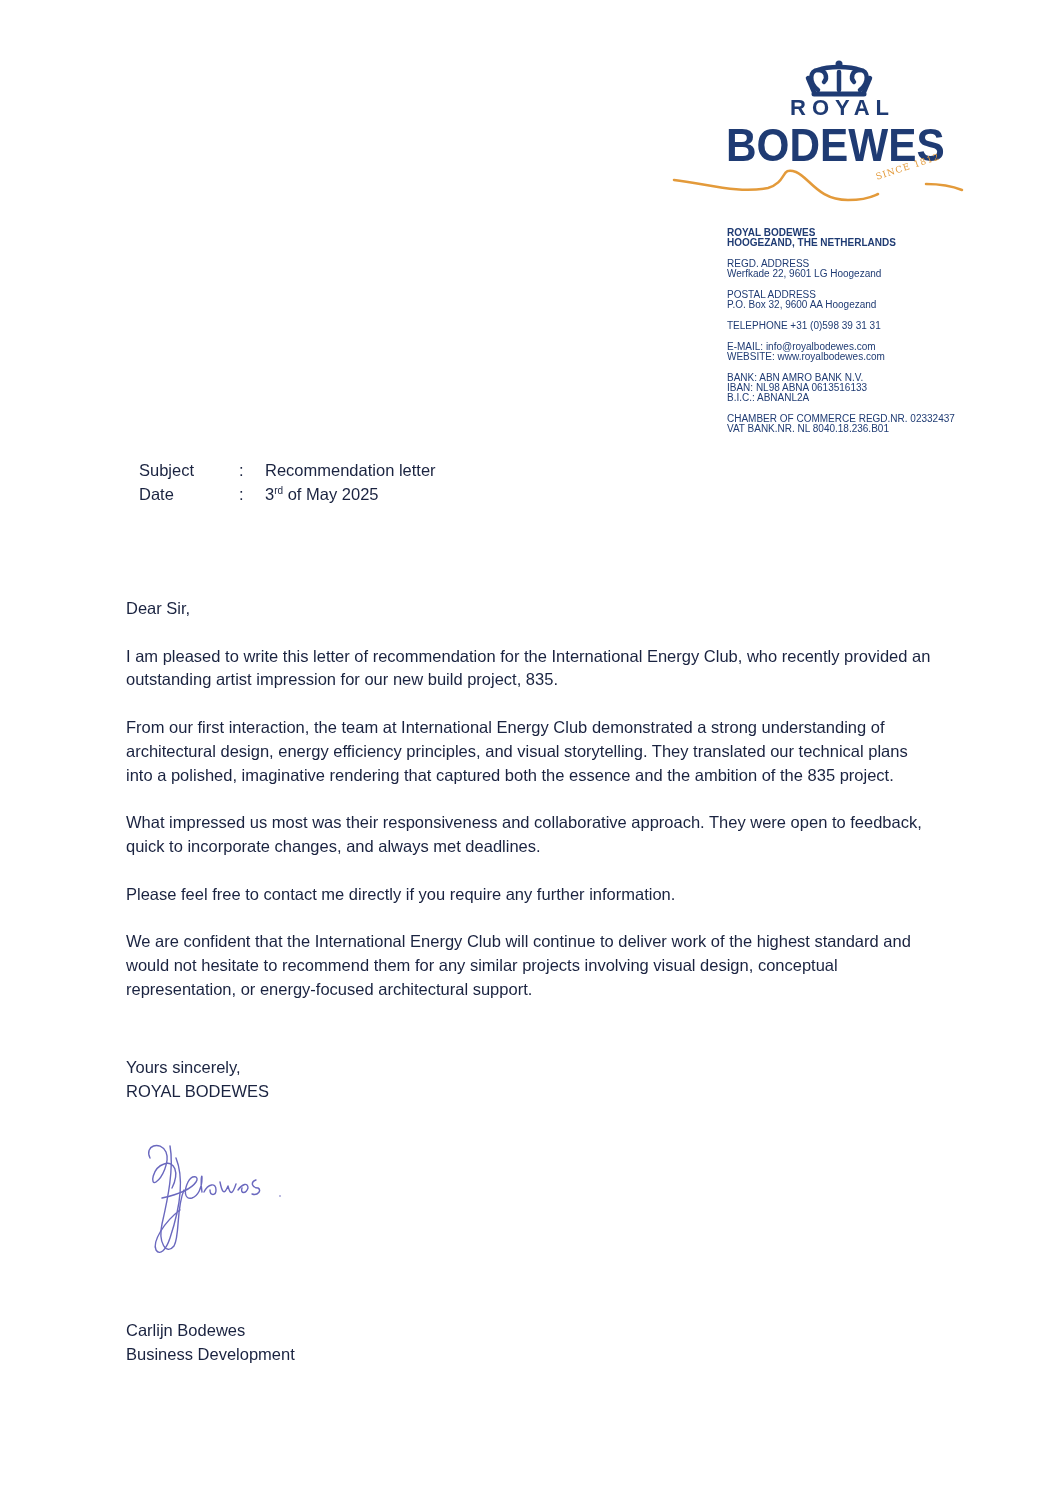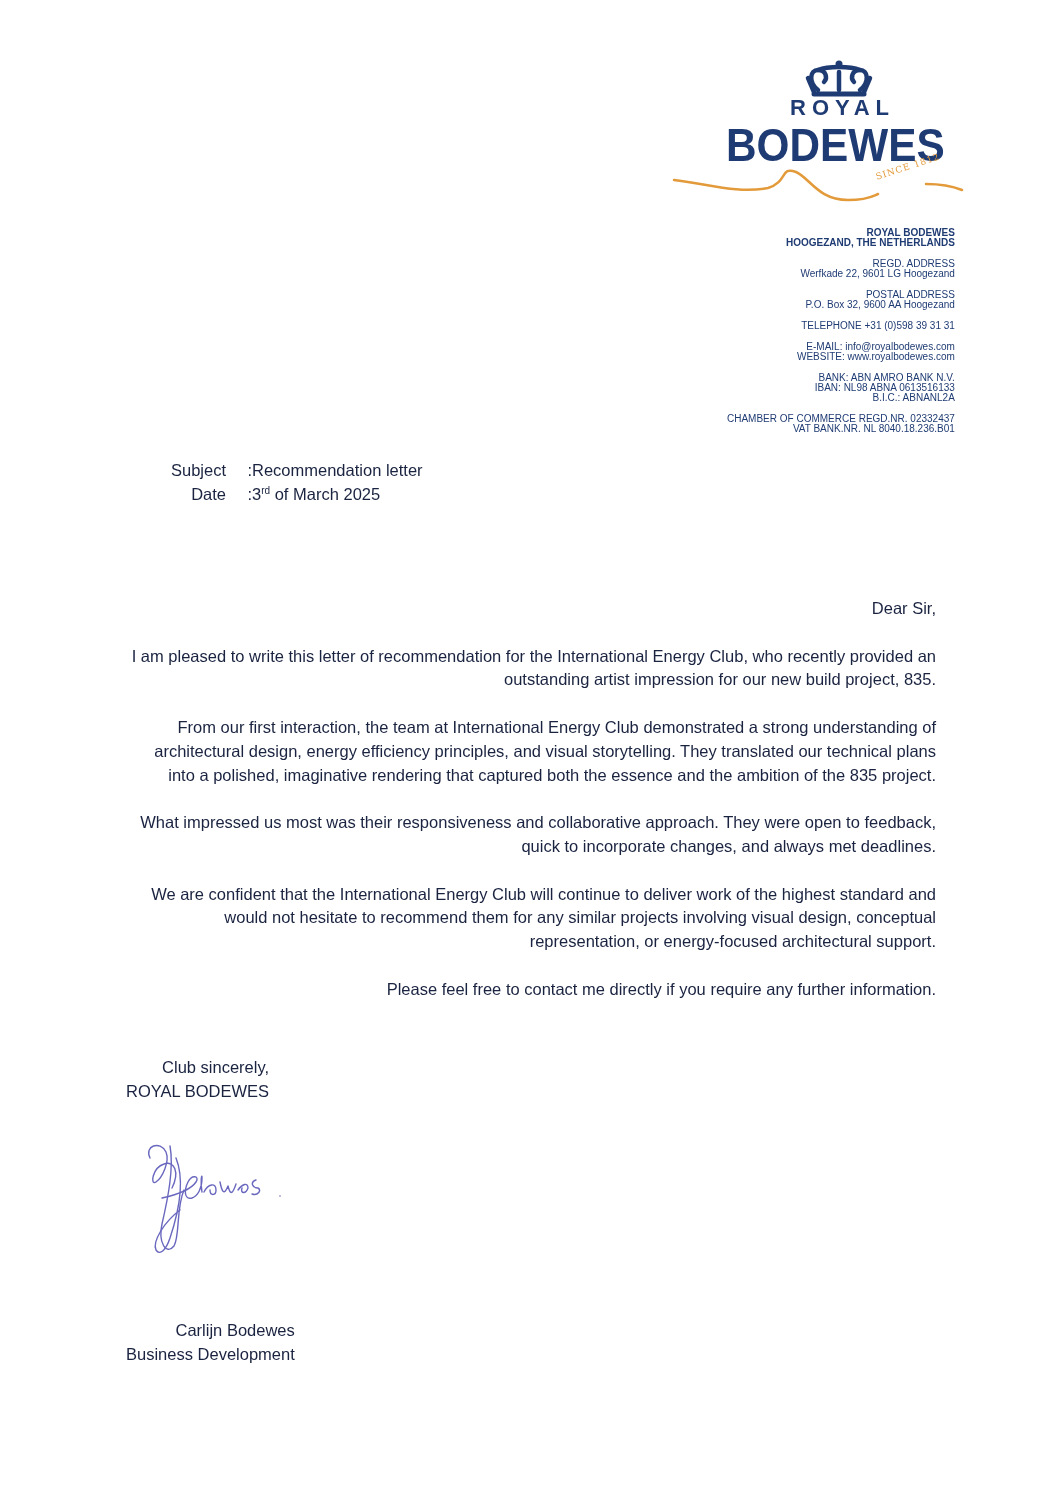--- a/index.html
+++ b/index.html
@@ -11,21 +11,21 @@
       width: 1058px;
       height: 1497px;
       position: relative;
       overflow: hidden;
       font-family: "Liberation Sans", "DejaVu Sans", sans-serif;
       color: #1a2340;
     }
     .page {
       position: absolute;
       left: 0; top: 0;
-      width: 953px; height: 1497px; text-align: right;
+      width: 953px; height: 1497px;
     }
     
     .logo {
       position: absolute;
       left: 668px;
       top: 48px;
       width: 310px;
       height: 170px;
     }
     .logo svg { display: block; }
@@ -84,21 +84,21 @@
     }
     
     .meta {
       position: absolute;
       left: 126px;
       top: 458px;
       font-size: 16.5px;
       line-height: 24px;
       color: #1a2340;
     }
-    .meta .row { display: flex; }
+    .meta .row { display: flex; margin-left: 13px; }
     .meta .lbl { width: 100px; }
     .meta .colon { width: 26px; }
     .meta sup { font-size: 10px; vertical-align: super; line-height: 0; }
     
     .body {
       position: absolute;
       left: 126px;
       top: 577px;
       width: 810px;
       font-size: 16.5px;
@@ -194,35 +194,35 @@
 
   <div class="meta">
     <div class="row">
       <span class="lbl">Subject</span>
       <span class="colon">:</span>
       <span>Recommendation letter</span>
     </div>
     <div class="row">
       <span class="lbl">Date</span>
       <span class="colon">:</span>
-      <span><span>3</span><sup>rd</sup><span style="white-space:pre"> of March 2025</span></span>
+      <span><span>3</span><sup>rd</sup><span style="white-space:pre"> of May 2025</span></span>
     </div>
   </div>
 
   <div class="body">
     <p class="greeting">Dear Sir,</p>
     <p>I am pleased to write this letter of recommendation for the International Energy Club, who recently provided an outstanding artist impression for our new build project, 835.</p>
     <p>From our first interaction, the team at International Energy Club demonstrated a strong understanding of architectural design, energy efficiency principles, and visual storytelling. They translated our technical plans into a polished, imaginative rendering that captured both the essence and the ambition of the 835 project.</p>
     <p>What impressed us most was their responsiveness and collaborative approach. They were open to feedback, quick to incorporate changes, and always met deadlines.</p>
+    <p>Please feel free to contact me directly if you require any further information.</p>
     <p>We are confident that the International Energy Club will continue to deliver work of the highest standard and would not hesitate to recommend them for any similar projects involving visual design, conceptual representation, or energy-focused architectural support.</p>
-    <p>Please feel free to contact me directly if you require any further information.</p>
   </div>
 
   <div class="closing">
-    <div>Club sincerely,</div>
+    <div>Yours sincerely,</div>
     <div>ROYAL BODEWES</div>
   </div>
 
   <div class="signature">
     <svg width="200" height="130" viewBox="0 0 200 130">
       <g fill="none" stroke="#5a58b8" stroke-width="1.4" stroke-linecap="round" stroke-linejoin="round" opacity="0.9">
         <path d="M10 20 C4 8 20 2 26 14 C30 24 22 40 16 44 C10 48 12 30 24 26 C34 22 40 34 32 50"></path>
         <path d="M30 8 C34 30 28 60 22 86 C18 104 26 118 34 108 C40 98 36 70 44 52"></path>
         <path d="M36 20 C44 40 40 70 30 100 C26 112 20 118 16 112 C12 104 24 84 40 72"></path>
         <path d="M22 60 C40 56 52 50 56 44 C60 38 52 36 48 44 C44 52 44 62 52 60 C58 58 62 50 62 40 C62 34 60 44 62 54"></path>

